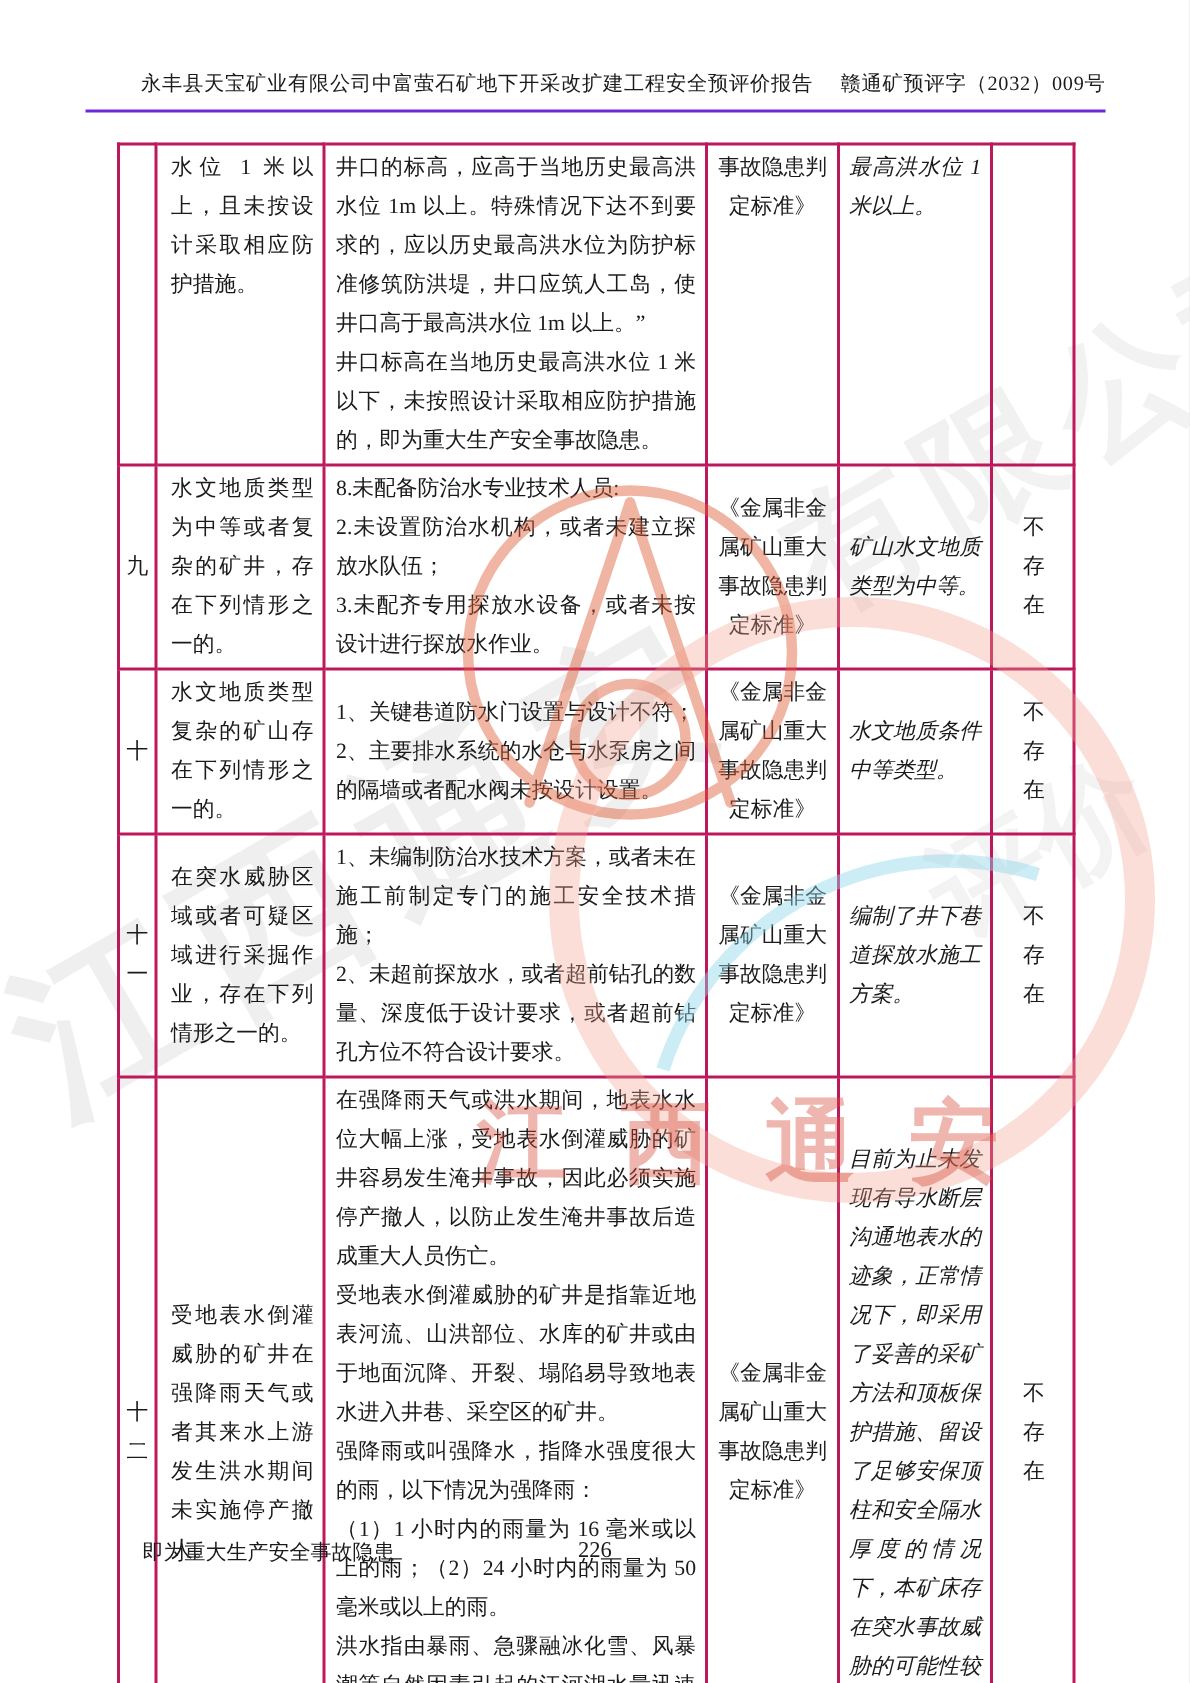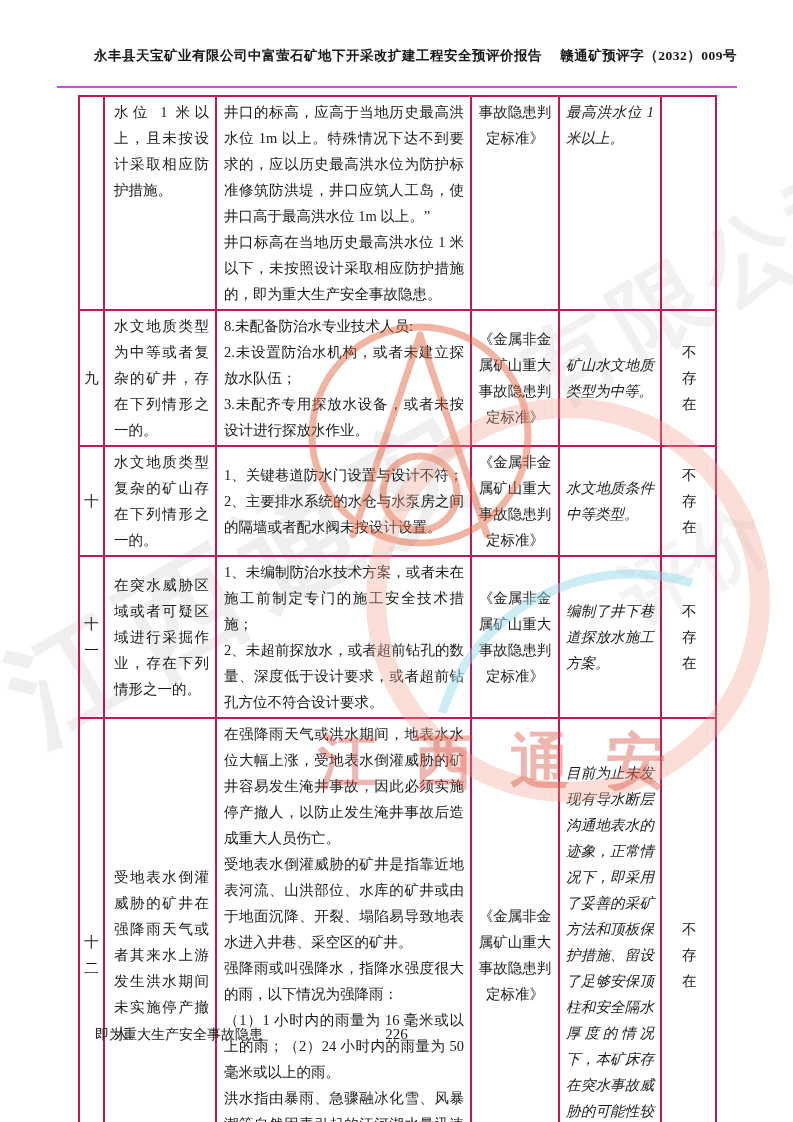--- a/index.html
+++ b/index.html
@@ -5,22 +5,22 @@
   html,body{margin:0;padding:0;background:#e8e8e8;}
   .page{
     position:relative;width:793px;height:1122px;background:#ffffff;
     font-family:"Liberation Serif","DejaVu Serif",serif;color:#1a1a1a;
     overflow:hidden;margin:0 auto;
   }
   
   .header{
     position:absolute;top:47px;left:57px;right:56px;
     display:flex;justify-content:space-between;align-items:flex-end;
-    border-bottom:2px solid #d946ef;padding-bottom:21px;
-    font-size:13.5px;letter-spacing:.5px;white-space:nowrap;font-weight:bold;
+    border-bottom:2px solid #6d28d9;padding-bottom:8px;
+    font-size:13.5px;letter-spacing:.5px;white-space:nowrap;
   }
   .header .h-left{margin-left:37px;}
   
   table.doc{
     position:absolute;top:95px;left:78px;width:637px;
     border-collapse:collapse;table-layout:fixed;
   }
   table.doc td{
     border:2px solid #be185d;box-sizing:border-box;
     white-space:pre-wrap;word-break:break-all;

